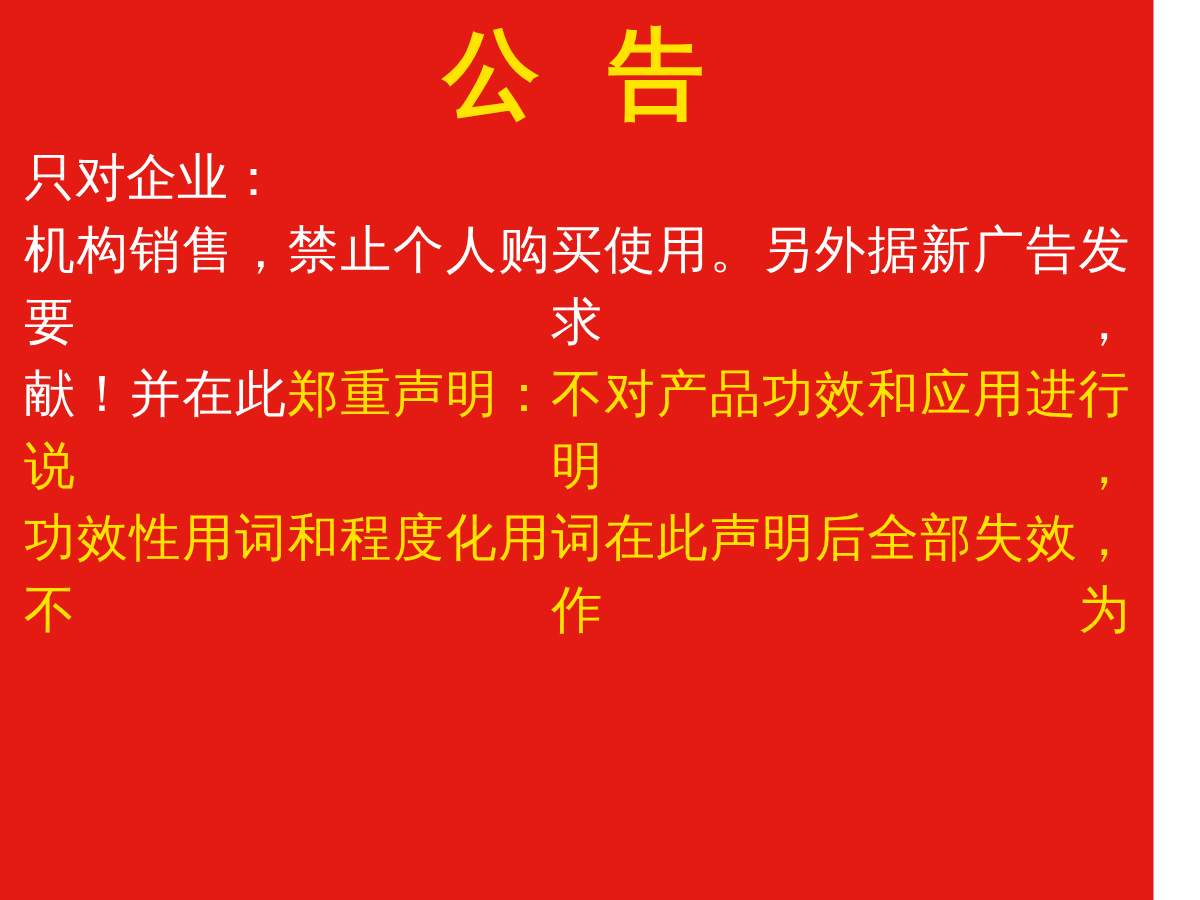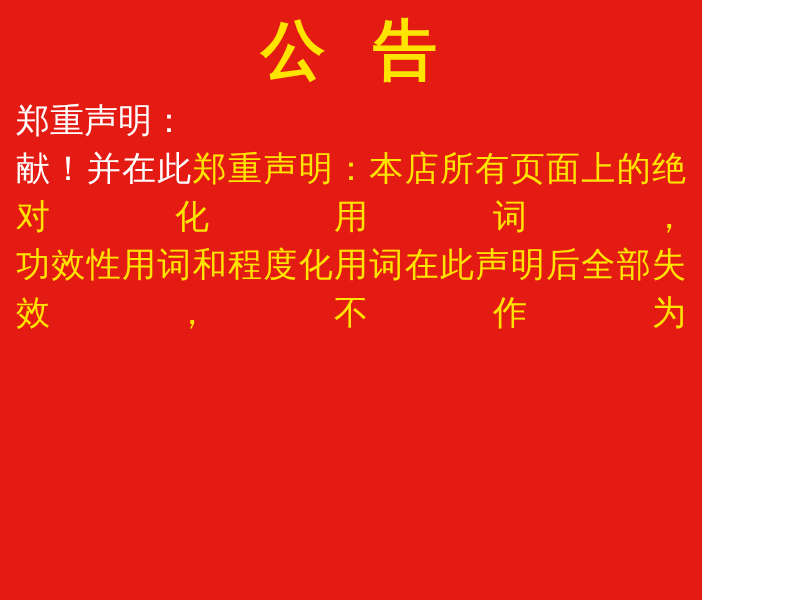--- a/index.html
+++ b/index.html
@@ -1,26 +1,26 @@
 <!DOCTYPE html>
 <html><head>
 <meta charset="utf-8">
 <style>
   html, body {
     margin: 0;
     padding: 0;
   }
   .poster {
     position: relative;
-    width: 702px;
+    width: 769px;
     height: 600px;
     background: var(--bg, #E41B12);
     overflow: hidden;
     box-sizing: border-box;
-    font-family: Liberation Sans, sans-serif;
+    font-family: Liberation Serif, serif;
     color: var(--fg, #FFFFFF);
   }
   .title {
     margin: 0;
     padding-top: 8px;
     height: 88px;
     line-height: 84px;
     text-align: center;
     color: var(--hl, #FFE400);
     font-size: 64px;
@@ -51,21 +51,22 @@
     line-height: 48px;
   }
 </style>
 </head>
 <body>
 
 <div class="poster" style="--bg: #E41B12; --hl: #FFE400; --fg: #FFFFFF;">
   <h1 class="title">公 告</h1>
 
   <div class="content">
-    <div class="salutation">郑重声明：</div>
+    <div class="salutation">只对企业：</div>
 
     <div>
-        <div class="line justify"><span class="txt">献！并在此</span><span class="hl">郑重声明：本店所有页面上的绝对化用词，</span></div>
+        <div class="line justify"><span class="txt">机构销售，禁止个人购买使用。另外据新广告发要求，</span></div>
+        <div class="line justify"><span class="txt">献！并在此</span><span class="hl">郑重声明：不对产品功效和应用进行说明，</span></div>
         <div class="line justify"><span class="hl">功效性用词和程度化用词在此声明后全部失效，不作为</span></div>
       </div>
 
   </div>
 </div>
 
 </body></html>

